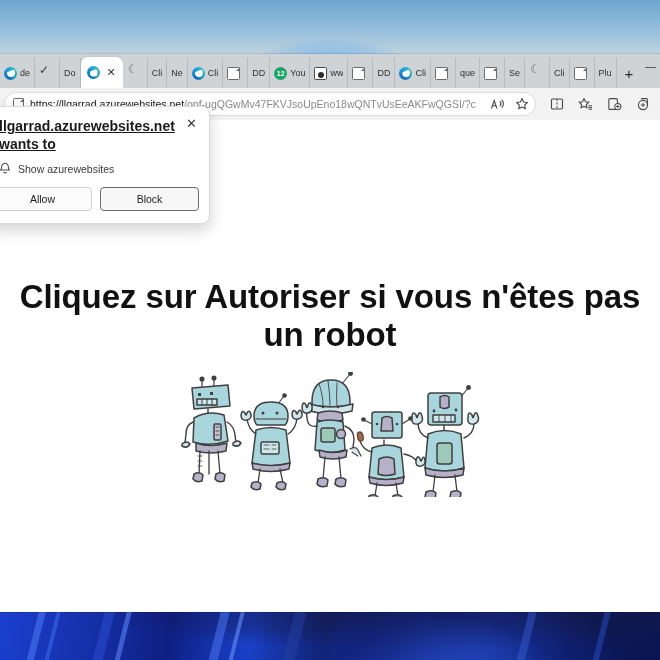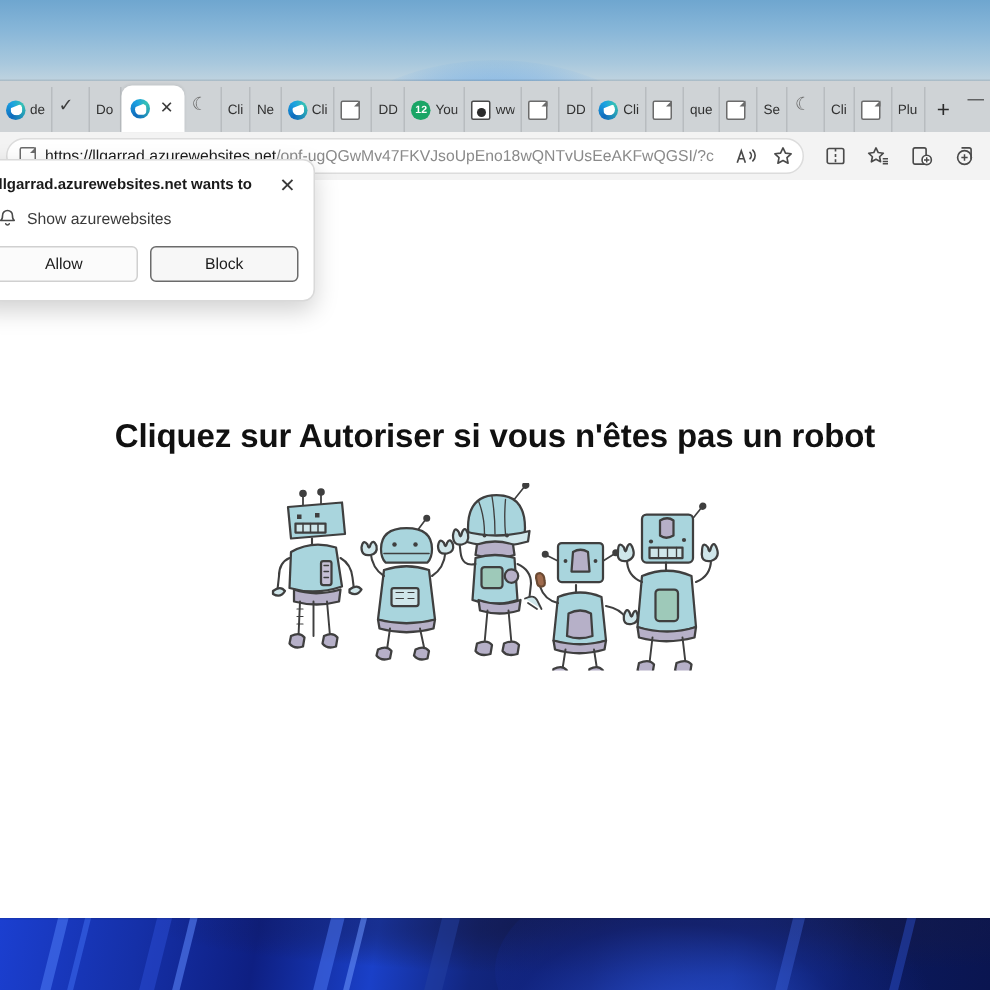--- a/index.html
+++ b/index.html
@@ -180,21 +180,21 @@
     border: 1px solid #d9d9d9;
     border-radius: 8px;
     box-shadow: 0 6px 16px rgba(0,0,0,.18);
     z-index: 20;
     overflow: hidden;
   }
   .perm-head {
     display:flex; align-items:flex-start; justify-content:space-between;
     padding: 10px 10px 2px 16px;
   }
-  .perm-title { font-size: 10px; color:#1a1a1a; font-weight: 600; line-height:1.3; }
+  .perm-title { font-size: 14px; color:#1a1a1a; font-weight: 600; line-height:1.3;text-decoration:underline; }
   .perm-close { font-size: 13px; color:#3a3a3a; line-height:1; padding:0 2px; }
   .perm-row {
     display:flex; align-items:center; gap:7px;
     padding: 7px 10px 12px 16px;
     font-size: 10.5px; color:#3a3a3a;
   }
   .perm-actions {
     display:flex; gap:8px; padding: 0 10px 12px 10px;
   }
   .pbtn {
@@ -207,21 +207,21 @@
   .pbtn.focused { border:1.6px solid #6b6b6b; background:#f7f7f7; }
 
   
   .page {
     position: absolute; left: 0; top: 66px; right: 0; bottom: 0;
     background: #ffffff;
     overflow: hidden;
   }
   .headline {
     text-align: center;
-    font-size: 22px; color: #111111;
+    font-size: 33px; color: #111111;
     font-family: "Liberation Sans", sans-serif;
     margin-top: 158px;
     letter-spacing: -0.1px;
   }
   .robots-wrap { text-align:center; margin-top: 18px; }
   .robots { display:inline-block; }
 </style>
 </head>
 <body>
 

